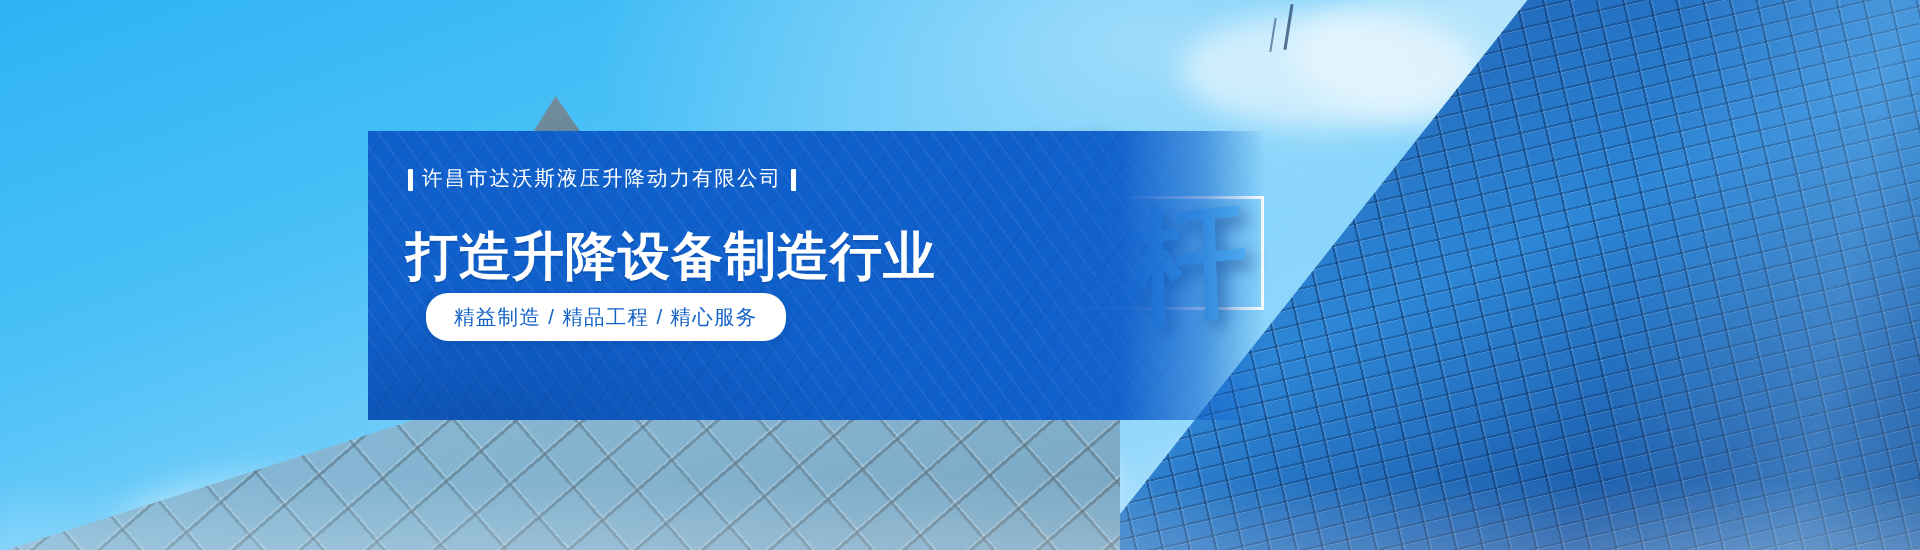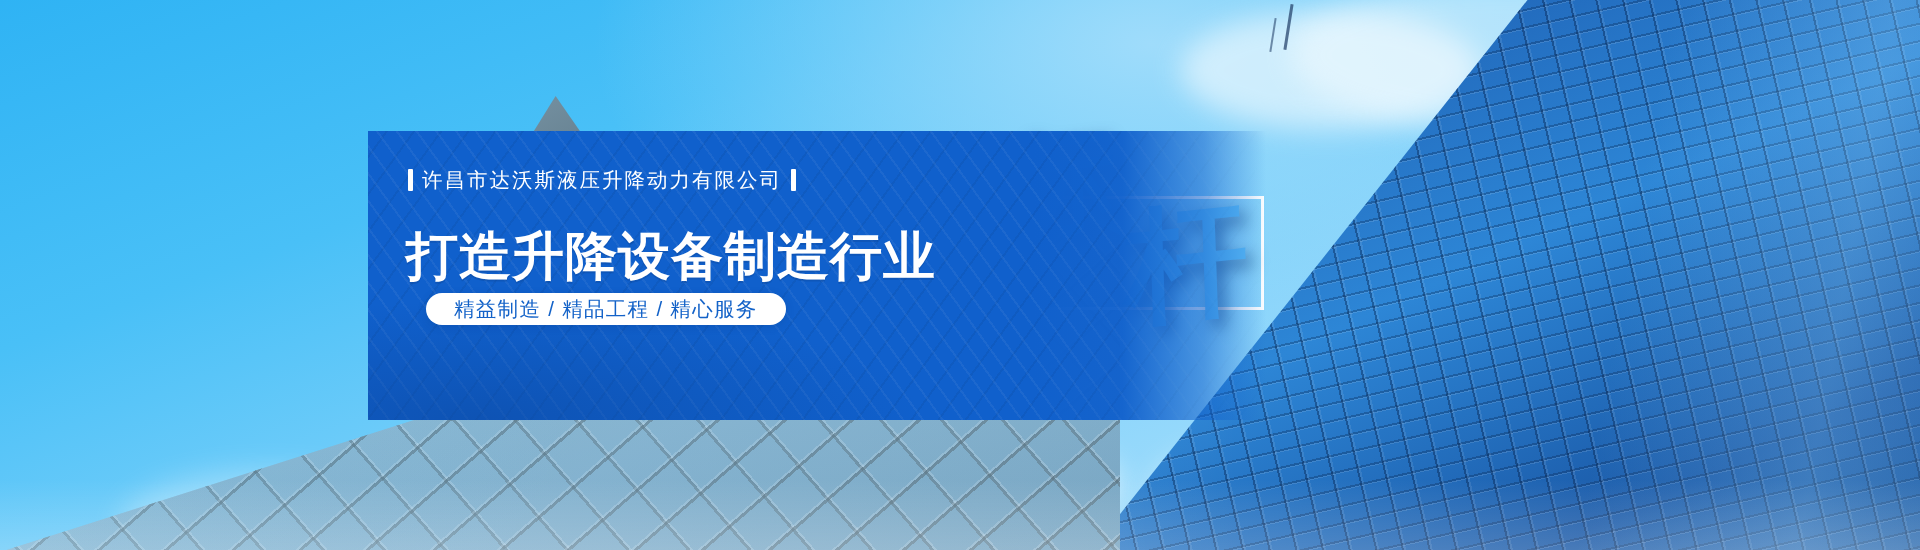--- a/index.html
+++ b/index.html
@@ -79,31 +79,31 @@
         repeating-linear-gradient(54deg, rgba(255,255,255,.055) 0px, rgba(255,255,255,.055) 2px, rgba(0,0,0,0) 2px, rgba(0,0,0,0) 16px),
         repeating-linear-gradient(-54deg, rgba(0,0,0,.05) 0px, rgba(0,0,0,.05) 2px, rgba(0,0,0,0) 2px, rgba(0,0,0,0) 22px);
       -webkit-mask-image:linear-gradient(90deg,#000 0%,#000 72%,rgba(0,0,0,0) 100%);
       mask-image:linear-gradient(90deg,#000 0%,#000 72%,rgba(0,0,0,0) 100%);}
   .panel-glow{position:absolute;left:0;bottom:0;width:560px;height:120px;
       background:radial-gradient(ellipse at 20% 100%, rgba(12,72,160,.55) 0%, rgba(12,72,160,0) 70%);}
 
   
   .content{position:absolute;left:408px;top:131px;width:880px;height:289px;}
 
-  .subtitle-row{position:absolute;left:0;top:38px;display:flex;align-items:center;gap:9px;}
+  .subtitle-row{position:absolute;left:0;top:38px;display:flex;align-items:center;gap:9px;font-family:Liberation Mono, monospace;}
   .tick{width:5px;height:22px;background:#ffffff;display:block;border-radius:1px;}
   .subtitle{color:#ffffff;font-size:20.5px;letter-spacing:2.0px;line-height:1;
             font-weight:400;white-space:nowrap;}
 
   .headline{position:absolute;left:-2px;top:75px;color:#ffffff;
             font-size:52px;font-weight:bold;letter-spacing:1px;line-height:1;
             white-space:nowrap;
             text-shadow:0 2px 0 rgba(8,56,128,.25);margin-top:24px;}
 
-  .pill{position:absolute;left:18px;top:162px;height:32px;
+  .pill{position:absolute;left:18px;top:162px;height:48px;
         background:#ffffff;border-radius:22px;
         display:flex;align-items:center;justify-content:center;
         padding:0 28px;box-shadow:0 2px 8px rgba(6,48,110,.18);}
   .pill-text{color:#1362c8;font-size:20.5px;letter-spacing:1.3px;
              white-space:nowrap;line-height:1;font-weight:500;}
 
   
   .frame{position:absolute;left:972px;top:196px;width:292px;height:114px;
          border:3px solid #ffffff;box-sizing:border-box;}
 

